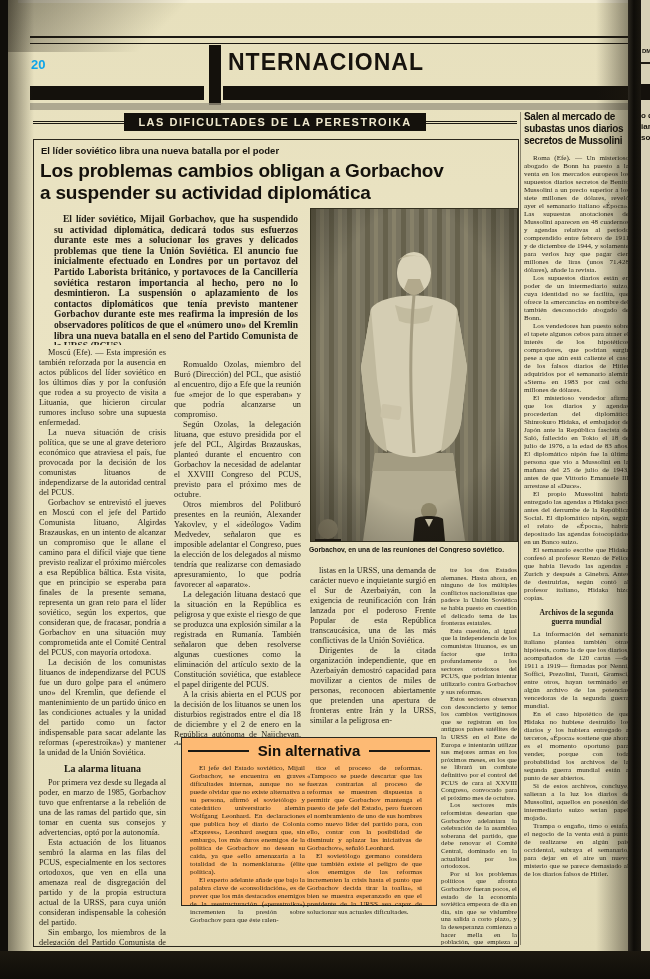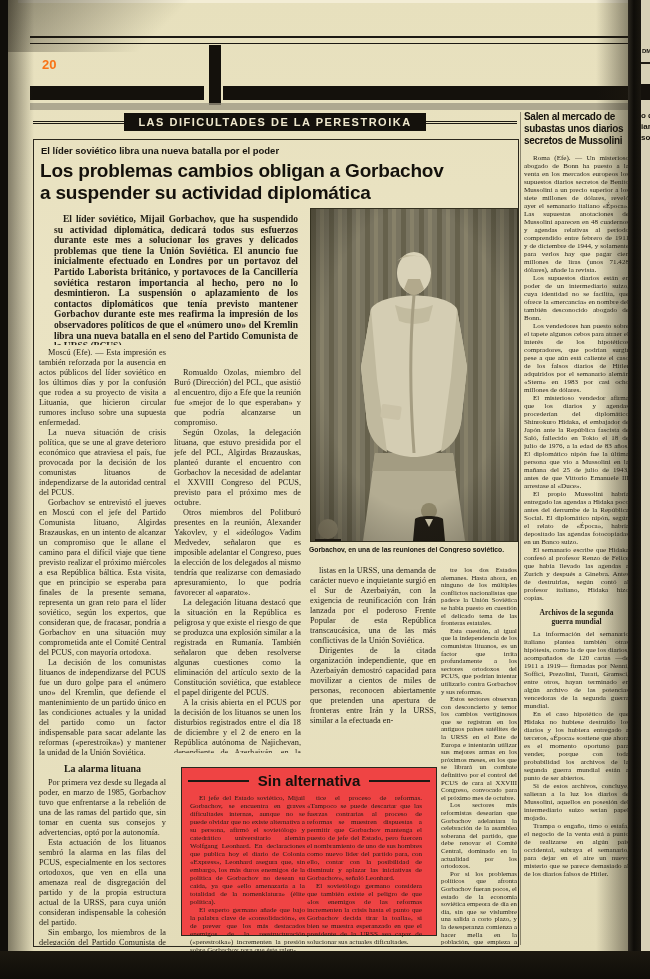--- a/index.html
+++ b/index.html
@@ -12,21 +12,21 @@
   #top-white{left:18px;top:0;width:612px;height:3px;background:#f5efd9;opacity:.85;}
   #shadow-left{left:8px;top:0;width:26px;height:951px;
          background:linear-gradient(90deg,rgba(28,24,15,.5),rgba(28,24,15,0));}
   #shadow-topleft{left:8px;top:0;width:230px;height:52px;
          background:linear-gradient(135deg,rgba(28,24,15,.45),rgba(28,24,15,0) 65%);}
   #shadow-right{left:596px;top:0;width:32px;height:951px;
          background:linear-gradient(90deg,rgba(30,25,15,0),rgba(30,25,15,.45));}
   
   #header-rule{left:30px;top:36px;width:601px;height:5px;
          border-top:2px solid #1c1913;border-bottom:1px solid #1c1913;}
-  #page-number{left:42px;top:57px;font:bold 13px "Liberation Sans",sans-serif;color:#f97316;}
+  #page-number{left:31px;top:57px;font:bold 13px "Liberation Sans",sans-serif;color:#0ea5e9;}
   #i-bar{left:209px;top:45px;width:12px;height:60px;background:#14110c;}
   #section-title{left:228px;top:49px;font:700 23px "Liberation Sans",sans-serif;
          letter-spacing:1px;color:#16130d;}
   #bar-left{left:30px;top:86px;width:174px;height:14px;background:#14110c;}
   #bar-right{left:223px;top:86px;width:409px;height:14px;background:#14110c;}
   #bar-gray{left:30px;top:103px;width:602px;height:7px;background:#9b9480;opacity:.75;}
   
   #topic-row{left:33px;top:113px;width:484px;height:18px;display:flex;align-items:center;}
   .topic-rule{flex:1;border-top:3px double #1c1913;}
   #topic-label{background:#14110c;color:#efe8cd;font:bold 11px/18px "Liberation Sans",sans-serif;
@@ -40,28 +40,28 @@
   #lead{left:54px;top:214px;width:244px;height:131px;overflow:hidden;
          font-size:9.5px;line-height:10.6px;font-weight:bold;text-align:justify;}
   
   #photo{left:310px;top:208px;width:206px;height:332px;border:1px solid #33301f;
          background:#6f6a58;overflow:hidden;}
   #caption{left:309px;top:546px;width:210px;font:bold 6.8px "Liberation Sans",sans-serif;
          white-space:nowrap;overflow:hidden;color:#181510;}
   
   .bodycol{overflow:hidden;text-align:justify;font-size:8.3px;line-height:10px;}
   #col1{left:39px;top:348px;width:127px;height:597px;}
-  #col2{left:174px;top:368px;width:127px;height:385px;}
+  #col2{left:174px;top:360px;width:127px;height:385px;}
   #col3{left:310px;top:566px;width:126px;height:170px;}
   #col4{left:441px;top:566px;width:76px;height:379px;font-size:6.8px;line-height:7.6px;}
   .para{margin:0;text-indent:9px;}
   .subhead{font-weight:bold;text-align:center;font-size:10px;margin:6px 0 4px;text-indent:0;}
   
-  #inset-box{left:181px;top:737px;width:256px;height:169px;background:#ef4444;
-         border:1px solid #2b271d;box-sizing:border-box;margin-top:30px;}
+  #inset-box{left:181px;top:737px;width:256px;height:169px;background:#fdba74;
+         border:1px solid #2b271d;box-sizing:border-box;}
   #inset-heading{display:flex;align-items:center;margin:4px 6px 2px 6px;}
   .inset-rule{flex:1;border-top:2px solid #1c1913;}
   #inset-title{font:bold 15px "Liberation Sans",sans-serif;padding:0 9px;color:#14110c;}
   #inset-cols{display:flex;gap:2px;padding:3px 8px;height:172px;overflow:hidden;}
   .inset-col{width:115px;overflow:hidden;text-align:justify;font-size:7.1px;line-height:8px;}
   
   #divider-v{left:520px;top:112px;width:1px;height:833px;background:#4d4839;opacity:.6;}
   #sidebar{left:524px;top:111px;width:105px;height:834px;overflow:hidden;}
   #sidebar-headline{font:bold 10px/12px "Liberation Sans",sans-serif;letter-spacing:-0.3px;
          margin:0 0 7px 0;color:#14110c;}
@@ -83,20 +83,21 @@
 <body>
 
 <div id="stage">
 
   <div id="paper" class="abs"></div>
   <div id="top-white" class="abs"></div>
 
   <div id="header-rule" class="abs"></div>
   <div id="page-number" class="abs">20</div>
   <div id="i-bar" class="abs"></div>
+  <div id="section-title" class="abs">NTERNACIONAL</div>
   <div id="bar-left" class="abs"></div>
   <div id="bar-right" class="abs"></div>
   <div id="bar-gray" class="abs"></div>
 
   <div id="topic-row" class="abs">
     <div class="topic-rule"></div>
     <div id="topic-label">LAS DIFICULTADES DE LA PERESTROIKA</div>
     <div class="topic-rule"></div>
   </div>
 
@@ -167,40 +168,40 @@
   <div id="col2" class="abs bodycol">
       <p class="para">Romualdo Ozolas, miembro del Buró (Dirección) del PCL, que asistió al encuentro, dijo a Efe que la reunión fue «mejor de lo que esperaban» y que podría alcanzarse un compromiso.</p>
       <p class="para">Según Ozolas, la delegación lituana, que estuvo presidida por el jefe del PCL, Algirdas Brazauskas, planteó durante el encuentro con Gorbachov la necesidad de adelantar el XXVIII Congreso del PCUS, previsto para el próximo mes de octubre.</p>
       <p class="para">Otros miembros del Politburó presentes en la reunión, Alexander Yakovlev, y el «ideólogo» Vadim Medvedev, señalaron que es imposible adelantar el Congreso, pues la elección de los delegados al mismo tendría que realizarse con demasiado apresuramiento, lo que podría favorecer al «aparato».</p>
       <p class="para">La delegación lituana destacó que la situación en la República es peligrosa y que existe el riesgo de que se produzca una explosión similar a la registrada en Rumanía. También señalaron que deben resolverse algunas cuestiones como la eliminación del artículo sexto de la Constitución soviética, que establece el papel dirigente del PCUS.</p>
       <p class="para">A la crisis abierta en el PCUS por la decisión de los lituanos se unen los disturbios registrados entre el día 18 de diciembre y el 2 de enero en la República autónoma de Najichevan, dependiente de Azerbaiyán, en la frontera con Irán.</p>
       <p class="para">Por primera vez en estos agitados años de disturbios naciona-</p>
     </div>
   <div id="col3" class="abs bodycol">
       <p class="para">listas en la URSS, una demanda de carácter nuevo e inquietante surgió en el Sur de Azerbaiyán, con la exigencia de reunificación con Irán lanzada por el poderoso Frente Popular de esta República transcaucásica, una de las más conflictivas de la Unión Soviética.</p>
-      <p class="para">Dirigentes de la citada organización independiente, que en Azerbaiyán demostró capacidad para movilizar a cientos de miles de personas, reconocen abiertamente que pretenden una apertura de fronteras entre Irán y la URSS, similar a la efectuada en-</p>
+      <p class="para">Dirigentes de la citada organización independiente, que en Azerbaiyán demostró capacidad para movilizar a cientos de miles de personas, reconocen abiertamente que pretenden una apertura de fronteras entre Irán y la URSS, similar a la peligrosa en-</p>
     </div>
   <div id="col4" class="abs bodycol">
       <p class="para">tre los dos Estados alemanes. Hasta ahora, en ninguno de los múltiples conflictos nacionalistas que padece la Unión Soviética se había puesto en cuestión el delicado tema de las fronteras estatales.</p>
       <p class="para">Esta cuestión, al igual que la independencia de los comunistas lituanos, es un factor que irrita profundamente a los sectores ortodoxos del PCUS, que podrían intentar utilizarlo contra Gorbachov y sus reformas.</p>
       <p class="para">Estos sectores observan con desconcierto y temor los cambios vertiginosos que se registran en los antiguos países satélites de la URSS en el Este de Europa e intentarán utilizar sus mejores armas en los próximos meses, en los que se librará un combate definitivo por el control del PCUS de cara al XXVIII Congreso, convocado para el próximo mes de octubre.</p>
       <p class="para">Los sectores más reformistas desearían que Gorbachov adelantara la celebración de la asamblea soberana del partido, que debe renovar el Comité Central, dominado en la actualidad por los ortodoxos.</p>
       <p class="para">Por si los problemas políticos que afronta Gorbachov fueran pocos, el estado de la economía soviética empeora de día en día, sin que se vislumbre una salida a corto plazo, y la desesperanza comienza a hacer mella en la población, que empieza a perder la confianza en el presidente soviético y en su «perestroika».</p>
     </div>
 
   <div id="inset-box" class="abs">
     <div id="inset-heading">
       <div class="inset-rule"></div>
       <div id="inset-title">Sin alternativa</div>
       <div class="inset-rule"></div>
     </div>
     <div id="inset-cols">
       <div class="inset-col">
           <p class="para">El jefe del Estado soviético, Mijail Gorbachov, se encuentra en graves dificultades internas, aunque no se puede olvidar que no existe alternativa a su persona, afirmó el sovietólogo y catedrático universitario alemán Wolfgang Leonhard. En declaraciones que publica hoy el diario de Colonia «Express», Leonhard asegura que, sin embargo, los más duros enemigos de la política de Gorbachov no desean su caída, ya que «ello amenazaría a la totalidad de la nomenklatura» (élite política).</p>
-          <p class="para">El experto germano añade que bajo la palabra clave de «consolidación», es de prever que los más destacados enemigos de la reestructuración («perestroika») incrementen la presión sobre Gorbachov para que éste ralen-</p>
+          <p class="para">El experto adelante añade que bajo la palabra clave de «consolidación», es de prever que los más destacados enemigos de la reestructuración («perestroika») incrementen la presión sobre Gorbachov para que éste ralen-</p>
         </div>
       <div class="inset-col">
           <p class="para">tice el proceso de reformas. «Tampoco se puede descartar que las fuerzas contrarias al proceso de reformas se muestren dispuestas a permitir que Gorbachov mantenga el puesto de jefe del Estado, pero fuercen el nombramiento de uno de sus hombres como nuevo líder del partido para, con ello, contar con la posibilidad de disminuir y aplazar las iniciativas de Gorbachov», señaló Leonhard.</p>
           <p class="para">El sovietólogo germano considera que también existe el peligro de que «los enemigos de las reformas incrementen la crisis hasta el punto que Gorbachov decida tirar la toalla», si bien se muestra esperanzado en que el presidente de la URSS sea capaz de solucionar sus actuales dificultades.</p>
         </div>
     </div>
   </div>
 
   <div id="divider-v" class="abs"></div>
   <div id="sidebar" class="abs">

